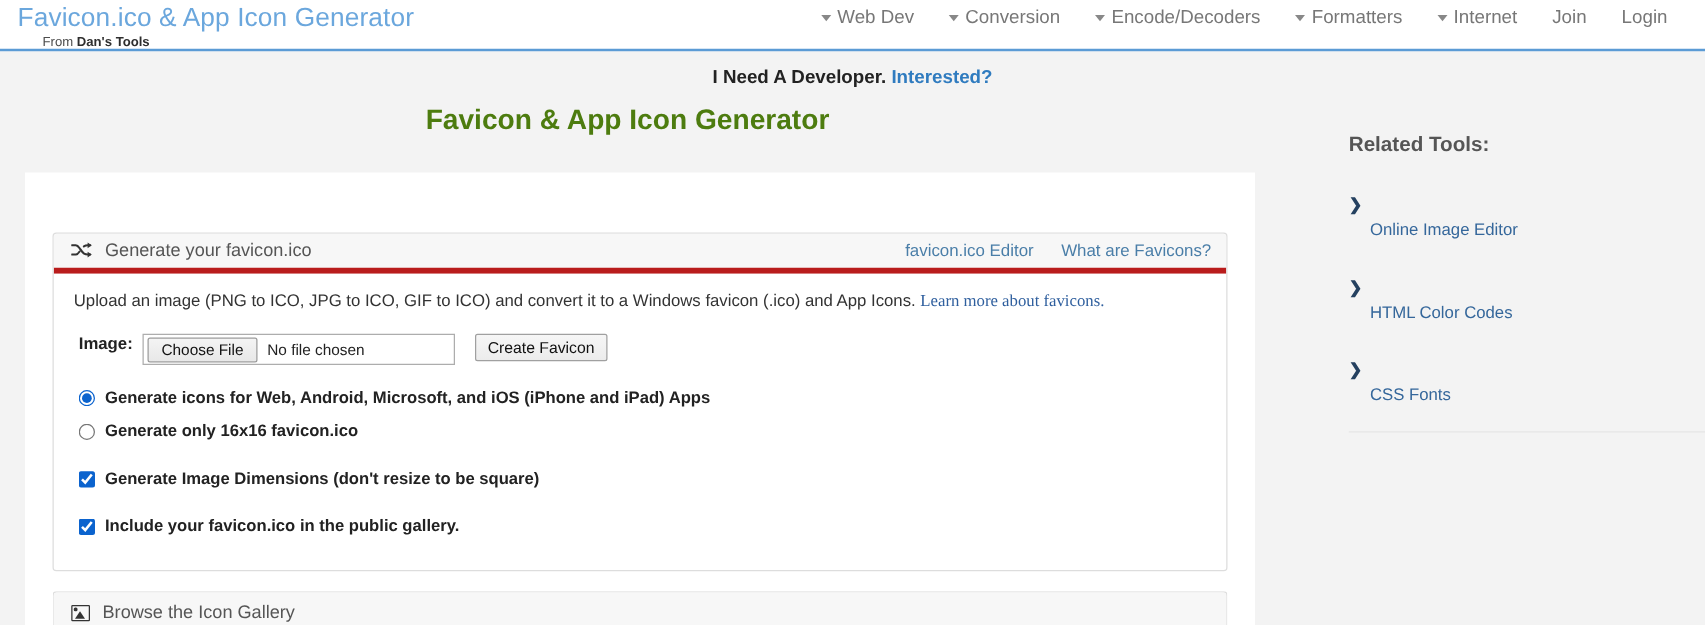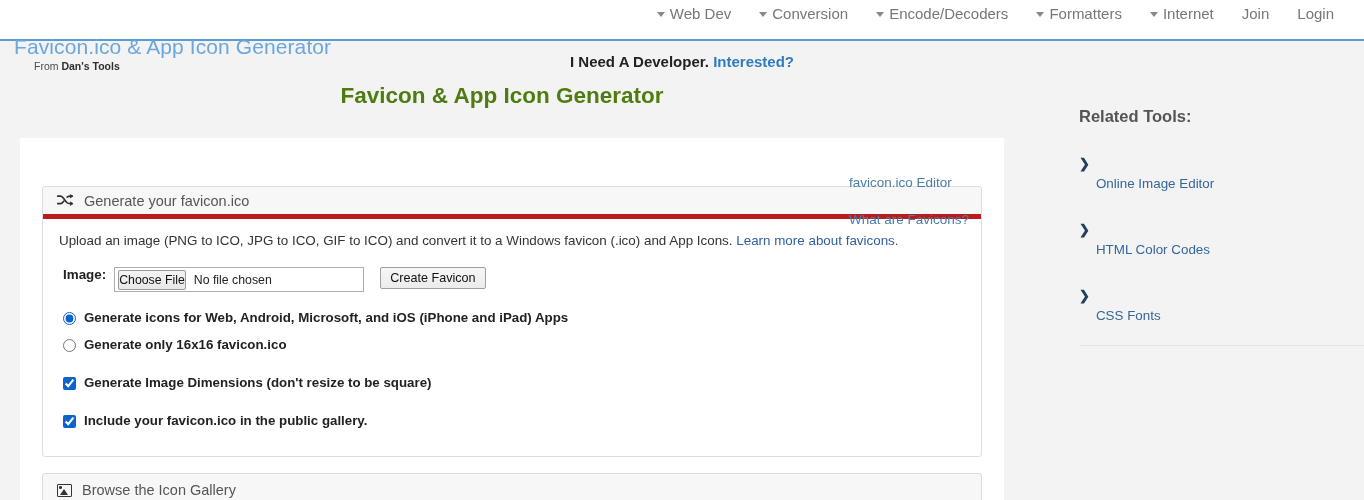--- a/index.html
+++ b/index.html
@@ -15,21 +15,21 @@
   
   .topbar {
     position: relative;
     height: 41px;
     background: #ffffff;
     border-bottom: 2px solid #5b9bd5;
     display: flex;
     align-items: flex-start;
     justify-content: space-between;
   }
-  .brand { padding: 2px 0 0 14px; line-height: 1; margin-top: 32px; }
+  .brand { padding: 2px 0 0 14px; line-height: 1; }
   .brand-title {
     display: block;
     font-size: 21px;
     color: #6ba7dd;
     letter-spacing: .1px;
     line-height: 26px;
   }
   .brand-sub {
     display: block;
     font-size: 10.5px;
@@ -115,37 +115,37 @@
     border-radius: 3px 3px 0 0;
     display: flex;
     align-items: center;
     padding: 0 12px 0 14px;
   }
   .panel-head-title {
     font-size: 14.5px;
     color: #555555;
     margin-left: 10px;
   }
-  .panel-head-links { margin-left: auto; display: flex; gap: 22px; flex-direction: column; }
+  .panel-head-links { margin-left: auto; display: flex; gap: 22px; }
   .panel-head-links a {
     font-size: 13.5px;
     color: #4a7ea8;
     text-decoration: none;
     cursor: pointer;
   }
   .shuffle-icon { display: inline-flex; color: #333; }
 
   .panel-body { padding: 12px 16px 16px 16px; }
   .desc {
     font-size: 13.4px;
     color: #333333;
     line-height: 20px;
     margin: 0 0 16px 0;
   }
-  .desc a { color: #2f5f9e; text-decoration: none; cursor: pointer; }
+  .desc a { color: #2f5f9e; text-decoration: none; cursor: pointer; font-family: Liberation Serif, serif; }
 
   .file-row {
     display: flex;
     gap: 8px;
     margin-bottom: 18px;
     padding-left: 4px;
   }
   .file-label { font-size: 13.4px; font-weight: bold; color: #222; }
   .file-input {
     display: flex;
@@ -155,21 +155,21 @@
     height: 25px;
     width: 250px;
     padding: 0 3px;
   }
   .choose-btn {
     background: linear-gradient(#f4f4f4,#e8e8e8);
     border: 1px solid #9a9a9a;
     border-radius: 2px;
     font-size: 12.3px;
     color: #111;
-    padding: 2px 0;
+    padding: 2px 10px;
     cursor: pointer;
     font-family: "Liberation Sans", sans-serif;
     line-height: 14px;
   }
   .file-name {
     font-size: 12.3px;
     color: #222;
     margin-left: 8px;
   }
   .create-btn {

